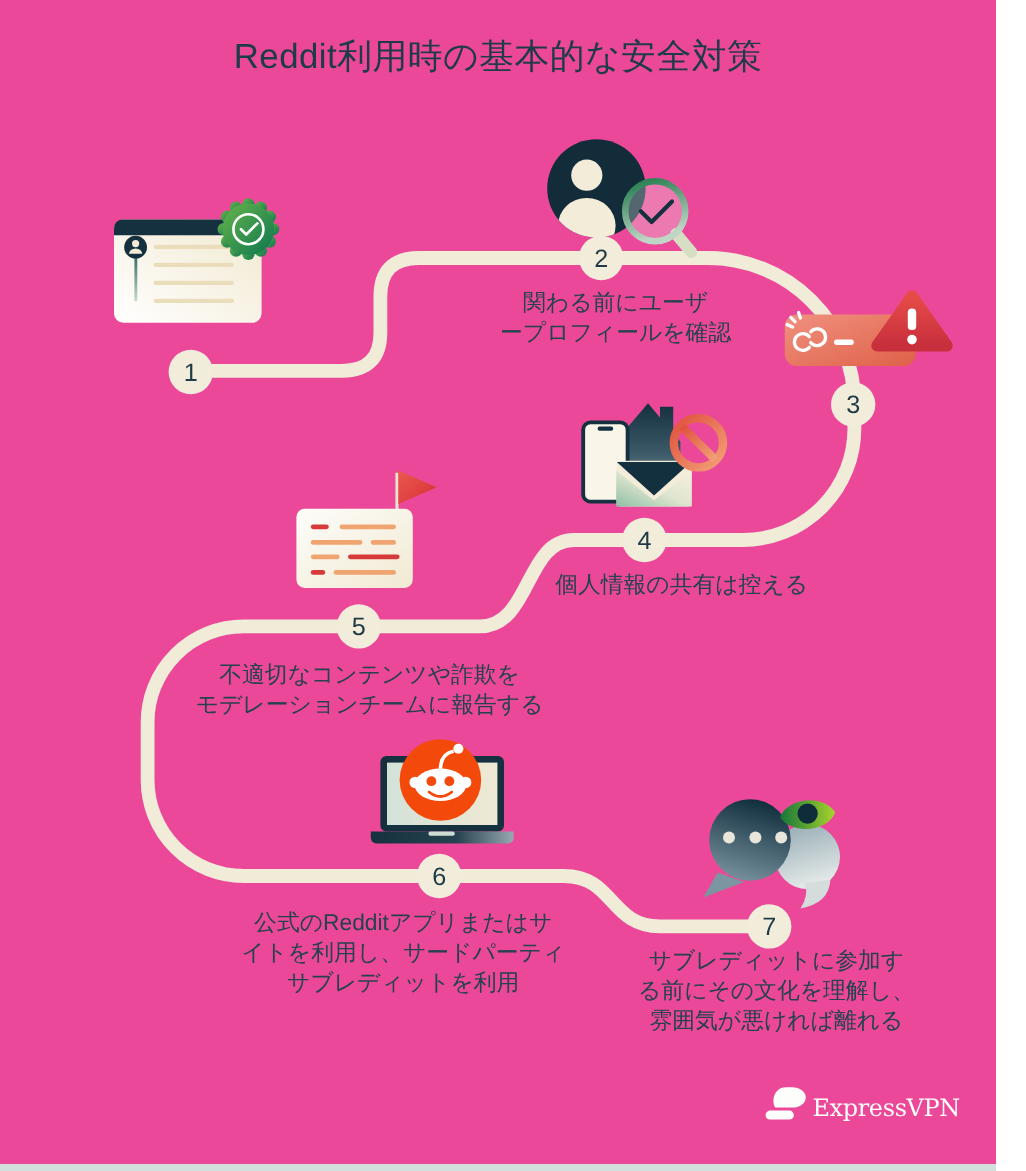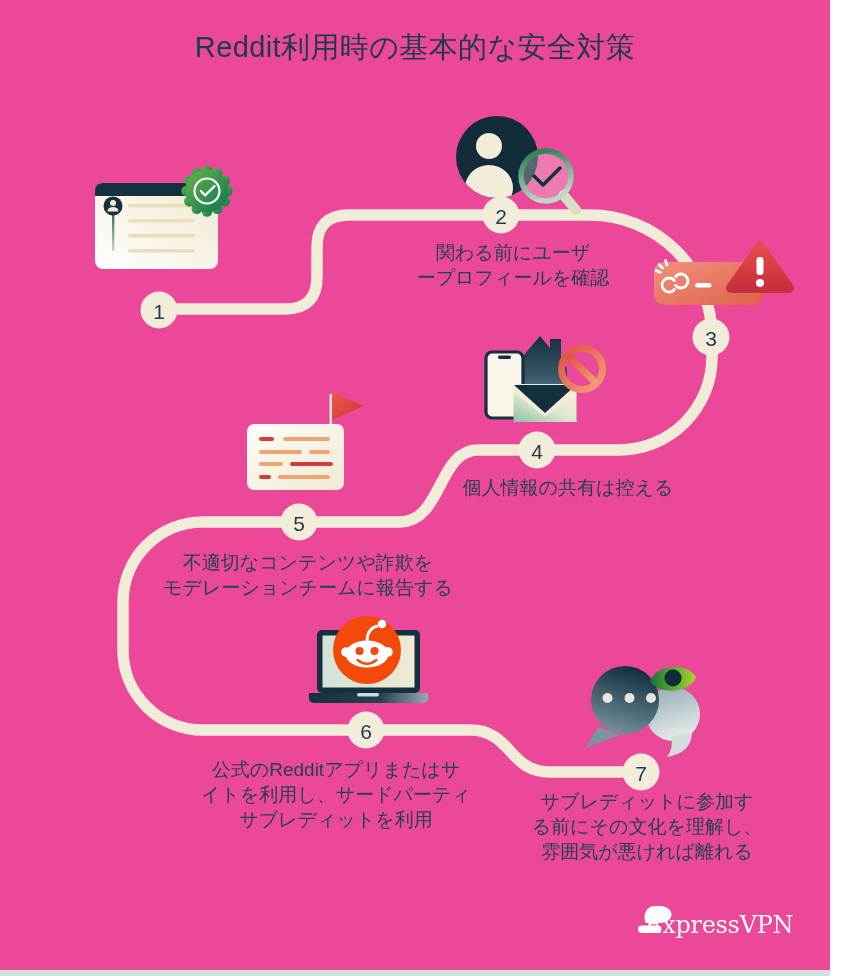--- a/index.html
+++ b/index.html
@@ -1,21 +1,21 @@
 <!DOCTYPE html>
 <html><head>
 <meta charset="utf-8">
 <style>
   html,body{margin:0;padding:0;}
   .canvas{position:relative;width:830px;height:976px;background:#ec4899;overflow:hidden;font-family:"Liberation Sans",sans-serif;}
   .title{position:absolute;left:0;right:0;top:28px;text-align:center;font-size:29px;font-weight:500;color:#1d3b49;letter-spacing:.4px;}
   .step-label{position:absolute;transform:translateX(-50%);text-align:center;font-size:19px;line-height:25px;font-weight:400;color:#24424f;white-space:pre-line;width:max-content;}
   .bottom-strip{position:absolute;left:0;right:0;bottom:0;height:6px;background:#d2e0dd;}
   .artwork{position:absolute;left:0;top:0;}
-  .brand-text{position:absolute;left:645px;top:911px;color:#fdfdfb;font-family:"DejaVu Serif",serif;font-size:24px;letter-spacing:-0.3px;}
+  .brand-text{position:absolute;left:677px;top:911px;color:#fdfdfb;font-family:"DejaVu Serif",serif;font-size:20px;letter-spacing:-0.3px;}
 </style>
 </head>
 <body>
 
 <div class="canvas">
   <div class="title">Reddit利用時の基本的な安全対策</div>
 
   <svg class="artwork" width="855" height="976" viewBox="0 0 855 976">
     <defs>
       <linearGradient id="g-card" x1="0" y1="1" x2="1" y2="0">

